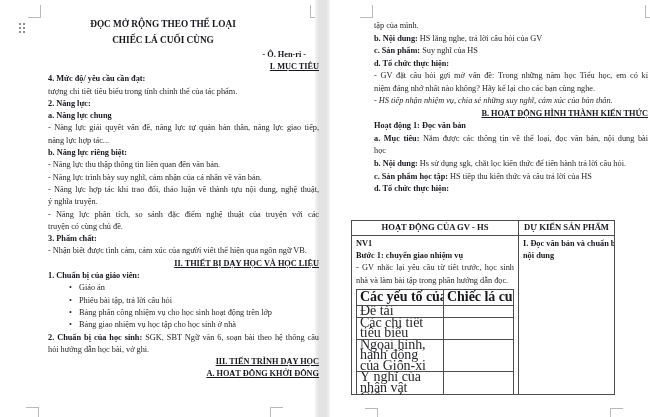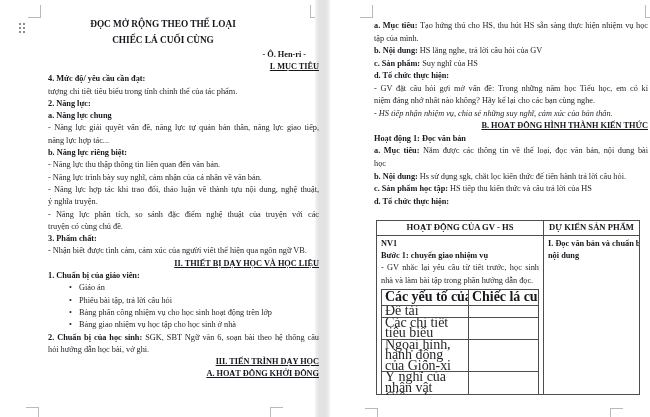--- a/index.html
+++ b/index.html
@@ -24,21 +24,21 @@
   .ln .b,.ln.b,.ln.hu,.ln.title,.ln.author{font-weight:bold;color:#17171e;}
   .ln.hu{text-decoration:underline;text-underline-offset:1px;text-align:right;}
   .ln.title{font-size:9.3px;line-height:16px;text-align:center;width:230px;white-space:nowrap;}
   .ln.author{line-height:13px;text-align:right;padding-right:13px;}
   .ln.i{font-style:italic;}
   .ln.bullet{padding-left:21px;}
   .ln.bullet .bdot{display:inline-block;width:10px;}
   .ln.fill{text-align:justify;text-align-last:justify;white-space:normal;height:12.3px;overflow:hidden;}
   #p2text .ln.fill{height:12.55px;}
   
-  .otable{position:absolute;left:376px;top:220px;width:264px;height:175px;border:1px solid #4d4d4d;
+  .otable{position:absolute;left:351px;top:220px;width:264px;height:175px;border:1px solid #4d4d4d;
           box-sizing:border-box;font-size:8.3px;background:#fff;}
   .ohead{display:flex;height:14px;border-bottom:1px solid #4d4d4d;font-weight:bold;color:#17171e;font-size:8.6px;}
   .ohead .hc{box-sizing:border-box;text-align:center;line-height:13px;white-space:nowrap;overflow:hidden;}
   .hc.c1{width:167px;border-right:1px solid #4d4d4d;}
   .hc.c2{width:95px;}
   .obody{display:flex;height:159px;}
   .ocell{box-sizing:border-box;padding:2px 4px;line-height:12.2px;overflow:hidden;}
   .ocell.c1{width:167px;border-right:1px solid #4d4d4d;}
   .ocell.c2{width:95px;font-weight:bold;color:#17171e;}
   
@@ -95,21 +95,20 @@
       <div class="ln bullet"><span class="bdot">•</span><span>Phiếu bài tập, trả lời câu hỏi</span></div>
       <div class="ln bullet"><span class="bdot">•</span><span>Bảng phân công nhiệm vụ cho học sinh hoạt động trên lớp</span></div>
       <div class="ln bullet"><span class="bdot">•</span><span>Bảng giao nhiệm vụ học tập cho học sinh ở nhà</span></div>
       <div class="ln fill"><span class="b">2. Chuẩn bị của học sinh: </span><span>SGK, SBT Ngữ văn 6, soạn bài theo hệ thống câu</span></div>
       <div class="ln"><span>hỏi hướng dẫn học bài, vở ghi.</span></div>
       <div class="ln hu"><span class="b">III. TIẾN TRÌNH DẠY HỌC</span></div>
       <div class="ln hu"><span class="b">A. HOẠT ĐỘNG KHỞI ĐỘNG</span></div>
     </div>
 
   <div id="p2text" class="ptext">
-      <div class="ln fill"><span class="b">a. Mục tiêu: </span><span>Tạo hứng thú cho HS, thu hút HS sẵn sàng thực hiện nhiệm vụ học</span></div>
       <div class="ln"><span>tập của mình.</span></div>
       <div class="ln"><span class="b">b. Nội dung: </span><span>HS lắng nghe, trả lời câu hỏi của GV</span></div>
       <div class="ln"><span class="b">c. Sản phẩm: </span><span>Suy nghĩ của HS</span></div>
       <div class="ln b"><span class="b">d. Tổ chức thực hiện:</span></div>
       <div class="ln fill"><span>- GV đặt câu hỏi gợi mở vấn đề: Trong những năm học Tiểu học, em có kỉ</span></div>
       <div class="ln"><span>niệm đáng nhớ nhất nào không? Hãy kể lại cho các bạn cùng nghe.</span></div>
       <div class="ln i"><span>- HS tiếp nhận nhiệm vụ, chia sẻ những suy nghĩ, cảm xúc của bản thân.</span></div>
       <div class="ln hu"><span class="b">B. HOẠT ĐỘNG HÌNH THÀNH KIẾN THỨC</span></div>
       <div class="ln b"><span class="b">Hoạt động 1: Đọc văn bản</span></div>
       <div class="ln fill"><span class="b">a. Mục tiêu: </span><span>Nắm được các thông tin về thể loại, đọc văn bản, nội dung bài</span></div>

